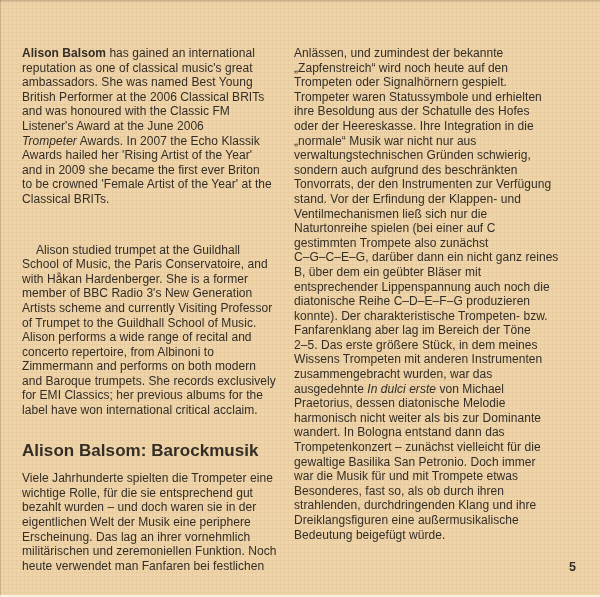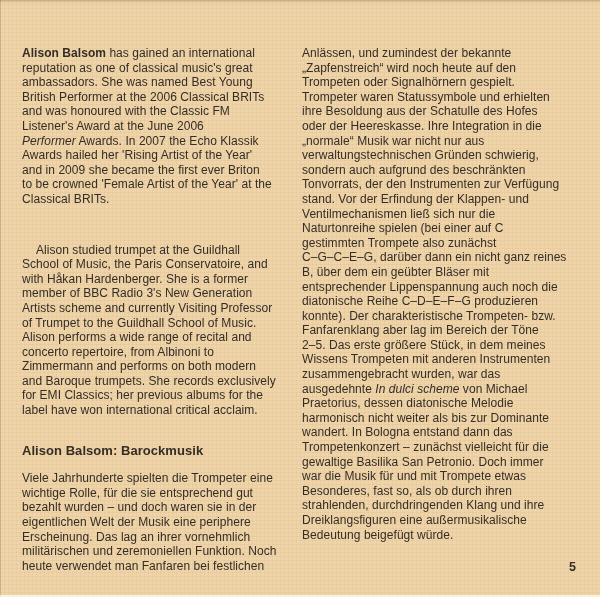--- a/index.html
+++ b/index.html
@@ -35,32 +35,32 @@
     background: rgba(90,78,58,0.22);
   }
   .col {
     position: absolute;
     top: 46px;
     font-size: 12px;
     line-height: 14.6px;
     letter-spacing: 0.05px;
   }
   .col-left  { left: 22px;  width: 274px; }
-  .col-right { left: 302px; width: 294px; }
+  .col-right { left: 294px; width: 294px; }
   .para {
     margin: 0;
     white-space: pre;
   }
   .para.indent {
     text-indent: 14px;
     margin-top: 36px;
   }
   .section-heading {
     margin: 26px 0 13px 0;
-    font-size: 13px;
+    font-size: 17px;
     font-weight: bold;
     line-height: 14.6px;
     white-space: pre;
   }
   .b { font-weight: bold; }
   .i { font-style: italic; }
   .page-number {
     position: absolute;
     left: 569px;
     top: 560px;
@@ -76,21 +76,21 @@
   <div class="edge-top"></div>
   <div class="edge-left"></div>
 
   <div class="col col-left">
     <p class="para"><span class="b">Alison Balsom</span><span> has gained an international
 reputation as one of classical music's great
 ambassadors. She was named Best Young
 British Performer at the 2006 Classical BRITs
 and was honoured with the Classic FM
 Listener's Award at the June 2006
-</span><span class="i">Performer</span><span> Awards. In 2007 the Echo Klassik
+</span><span class="i">Trompeter</span><span> Awards. In 2007 the Echo Klassik
 Awards hailed her 'Rising Artist of the Year'
 and in 2009 she became the first ever Briton
 to be crowned 'Female Artist of the Year' at the
 Classical BRITs.</span></p>
     <p class="para indent"><span>Alison studied trumpet at the Guildhall
 School of Music, the Paris Conservatoire, and
 with Håkan Hardenberger. She is a former
 member of BBC Radio 3's New Generation
 Artists scheme and currently Visiting Professor
 of Trumpet to the Guildhall School of Music.
@@ -127,21 +127,21 @@
 gestimmten Trompete also zunächst
 C–G–C–E–G, darüber dann ein nicht ganz reines
 B, über dem ein geübter Bläser mit
 entsprechender Lippenspannung auch noch die
 diatonische Reihe C–D–E–F–G produzieren
 konnte). Der charakteristische Trompeten- bzw.
 Fanfarenklang aber lag im Bereich der Töne
 2–5. Das erste größere Stück, in dem meines
 Wissens Trompeten mit anderen Instrumenten
 zusammengebracht wurden, war das
-ausgedehnte </span><span class="i">In dulci scheme</span><span> von Michael
+ausgedehnte </span><span class="i">In dulci erste</span><span> von Michael
 Praetorius, dessen diatonische Melodie
 harmonisch nicht weiter als bis zur Dominante
 wandert. In Bologna entstand dann das
 Trompetenkonzert – zunächst vielleicht für die
 gewaltige Basilika San Petronio. Doch immer
 war die Musik für und mit Trompete etwas
 Besonderes, fast so, als ob durch ihren
 strahlenden, durchdringenden Klang und ihre
 Dreiklangsfiguren eine außermusikalische
 Bedeutung beigefügt würde.</span></p>

